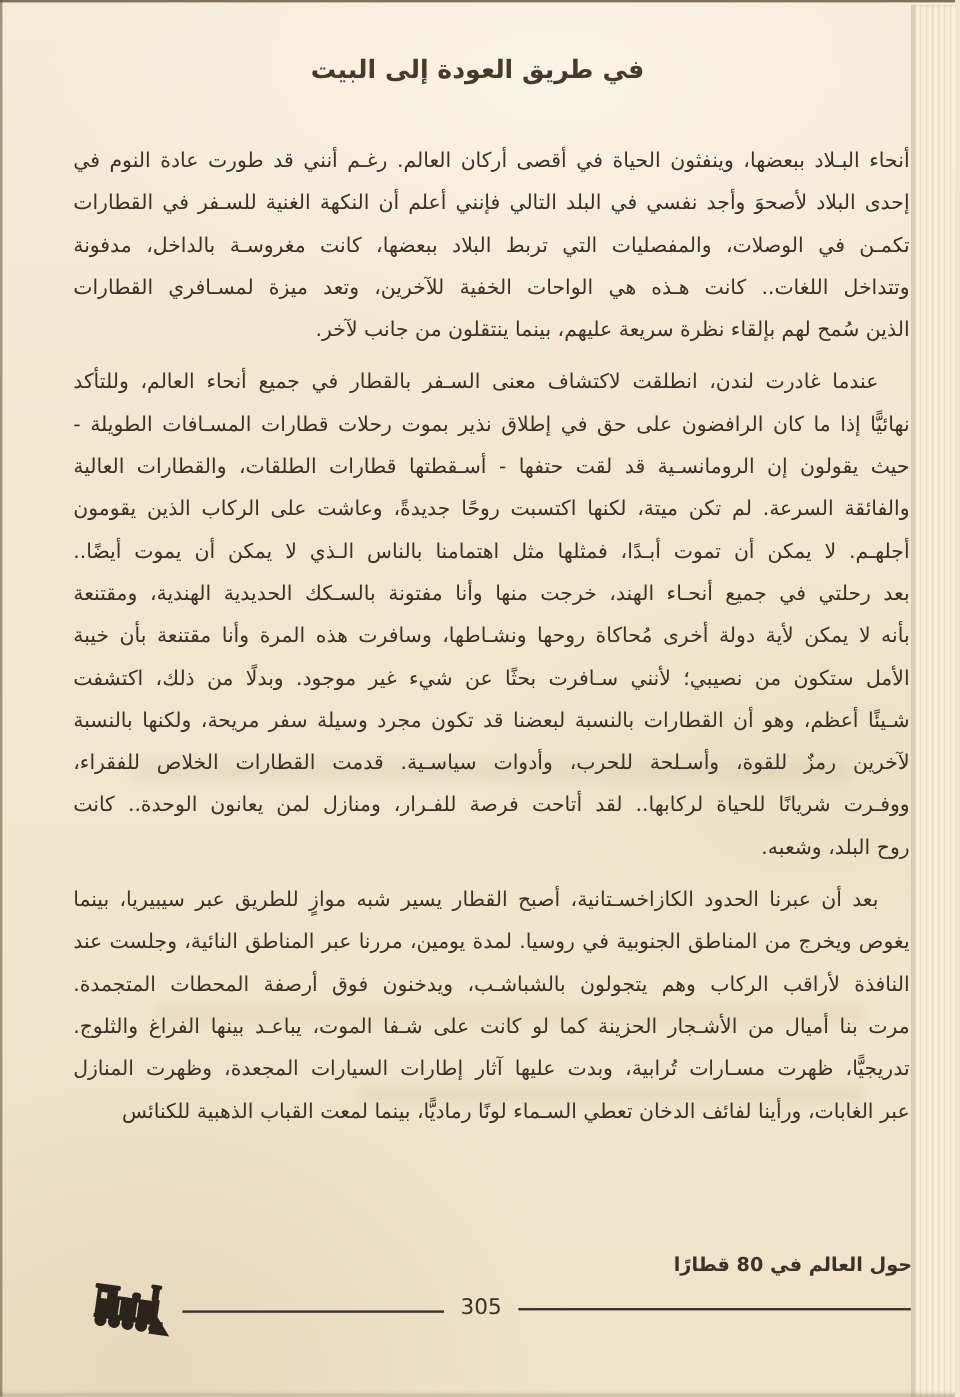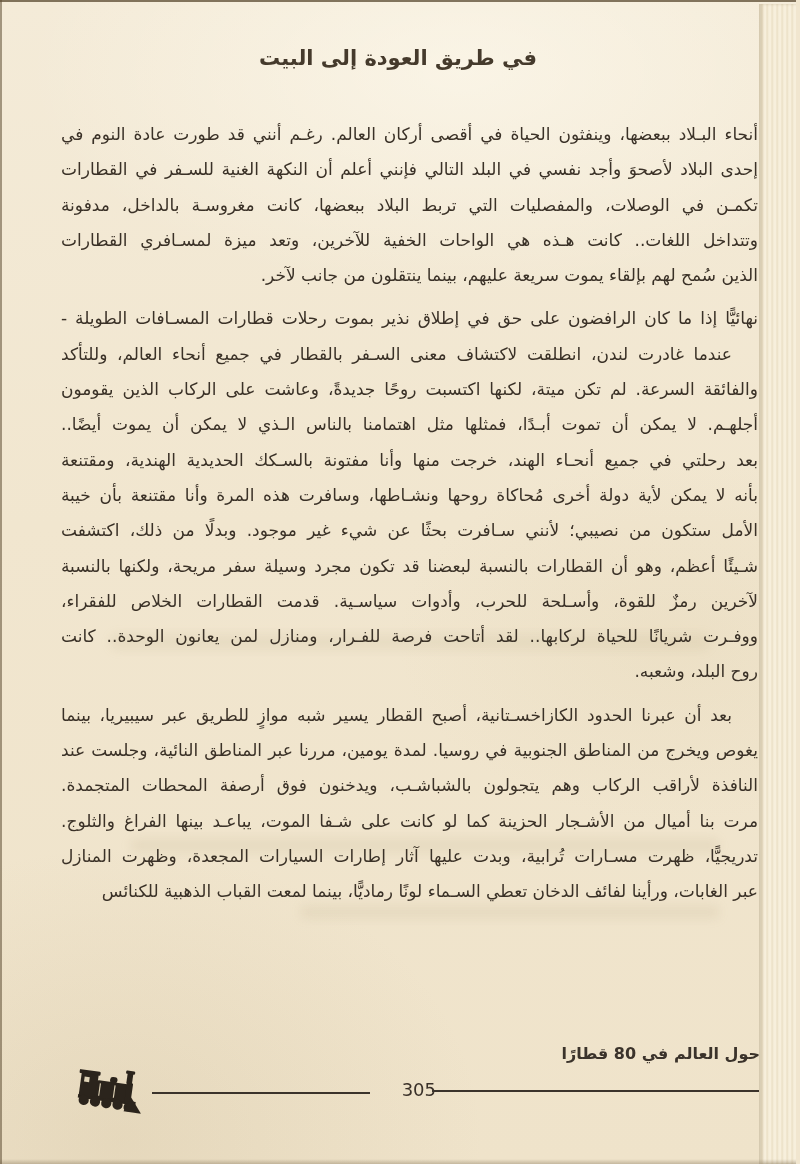--- a/index.html
+++ b/index.html
@@ -50,21 +50,21 @@
   }
   .para .line.last{text-align-last:right;white-space:normal;}
   .para.indent .line.first{padding-right:26px;}
 
   
   .rule{position:absolute;height:2px;background:#3b332b;}
   .rule-left{left:152px;top:1092px;width:218px;}
   .rule-right{left:432px;top:1090px;width:332px;}
   .page-number{
     position:absolute;left:366px;top:1079px;width:70px;
-    text-align:right;font-size:18px;color:#3a3129;
+    text-align:center;font-size:18px;color:#3a3129;
     font-family:"DejaVu Sans",sans-serif;
   }
   .book-title{
     position:absolute;right:36px;top:1044px;
     direction:rtl;font-size:16px;font-weight:bold;color:#3b332b;
   }
   .train{position:absolute;left:76px;top:1063px;width:74px;height:58px;}
 </style>
 </head>
 <body>
@@ -75,25 +75,26 @@
   <div class="smudge" style="left:300px;top:905px;width:420px;height:14px;"></div>
 
   <div class="chapter-title">في طريق العودة إلى البيت</div>
 
   <div class="body-text">
       <div class="para">
         <div class="line first">أنحاء البـلاد ببعضها، وينفثون الحياة في أقصى أركان العالم. رغـم أنني قد طورت عادة النوم في</div>
         <div class="line">إحدى البلاد لأصحوَ وأجد نفسي في البلد التالي فإنني أعلم أن النكهة الغنية للسـفر في القطارات</div>
         <div class="line">تكمـن في الوصلات، والمفصليات التي تربط البلاد ببعضها، كانت مغروسـة بالداخل، مدفونة</div>
         <div class="line">وتتداخل اللغات.. كانت هـذه هي الواحات الخفية للآخرين، وتعد ميزة لمسـافري القطارات</div>
-        <div class="line last">الذين سُمح لهم بإلقاء يموت سريعة عليهم، بينما ينتقلون من جانب لآخر.</div>
+        <div class="line last">الذين سُمح لهم بإلقاء نظرة سريعة عليهم، بينما ينتقلون من جانب لآخر.</div>
       </div>
       <div class="para indent">
+        <div class="line first">عندما غادرت لندن، انطلقت لاكتشاف معنى السـفر بالقطار في جميع أنحاء العالم، وللتأكد</div>
         <div class="line">نهائيًّا إذا ما كان الرافضون على حق في إطلاق نذير بموت رحلات قطارات المسـافات الطويلة -</div>
-        <div class="line first">عندما غادرت لندن، انطلقت لاكتشاف معنى السـفر بالقطار في جميع أنحاء العالم، وللتأكد</div>
+        <div class="line">حيث يقولون إن الرومانسـية قد لقت حتفها - أسـقطتها قطارات الطلقات، والقطارات العالية</div>
         <div class="line">والفائقة السرعة. لم تكن ميتة، لكنها اكتسبت روحًا جديدةً، وعاشت على الركاب الذين يقومون</div>
         <div class="line">أجلهـم. لا يمكن أن تموت أبـدًا، فمثلها مثل اهتمامنا بالناس الـذي لا يمكن أن يموت أيضًا..</div>
         <div class="line">بعد رحلتي في جميع أنحـاء الهند، خرجت منها وأنا مفتونة بالسـكك الحديدية الهندية، ومقتنعة</div>
         <div class="line">بأنه لا يمكن لأية دولة أخرى مُحاكاة روحها ونشـاطها، وسافرت هذه المرة وأنا مقتنعة بأن خيبة</div>
         <div class="line">الأمل ستكون من نصيبي؛ لأنني سـافرت بحثًا عن شيء غير موجود. وبدلًا من ذلك، اكتشفت</div>
         <div class="line">شـيئًا أعظم، وهو أن القطارات بالنسبة لبعضنا قد تكون مجرد وسيلة سفر مريحة، ولكنها بالنسبة</div>
         <div class="line">لآخرين رمزٌ للقوة، وأسـلحة للحرب، وأدوات سياسـية. قدمت القطارات الخلاص للفقراء،</div>
         <div class="line">ووفـرت شريانًا للحياة لركابها.. لقد أتاحت فرصة للفـرار، ومنازل لمن يعانون الوحدة.. كانت</div>
         <div class="line last">روح البلد، وشعبه.</div>
       </div>

